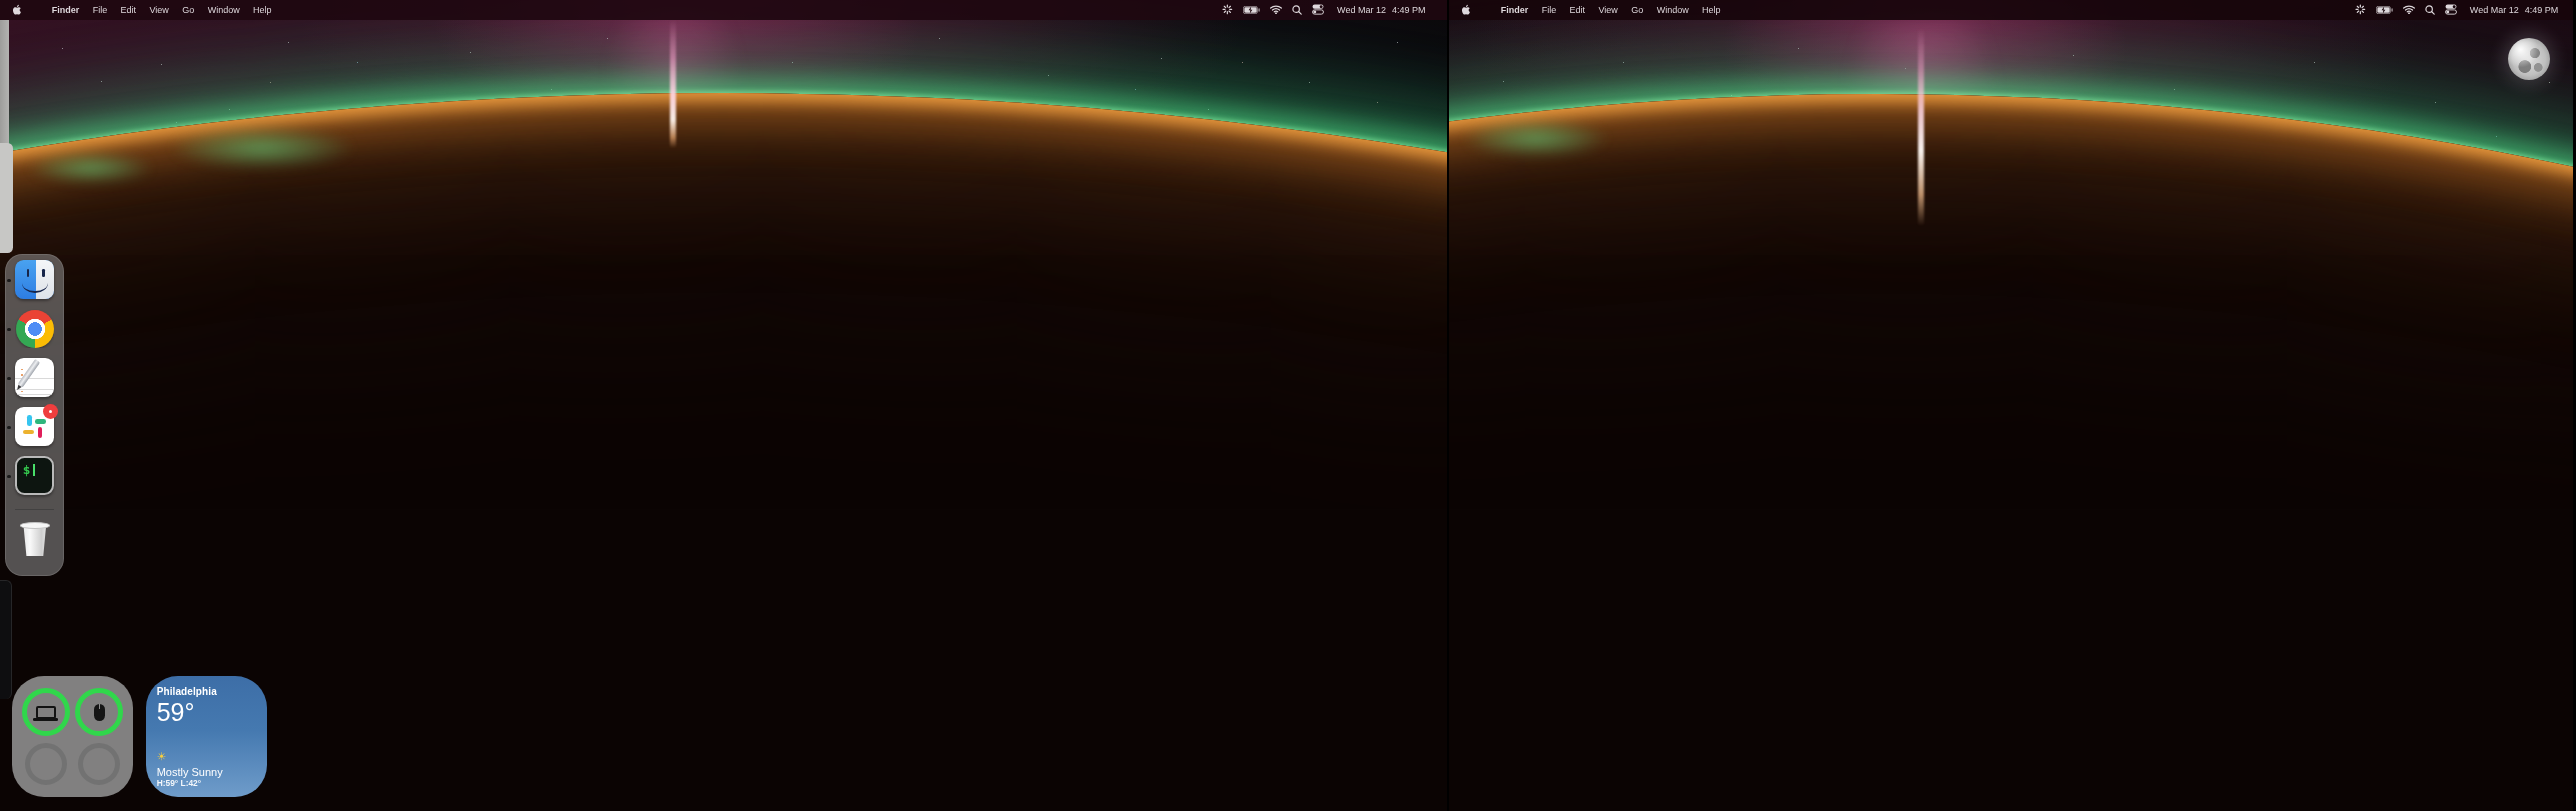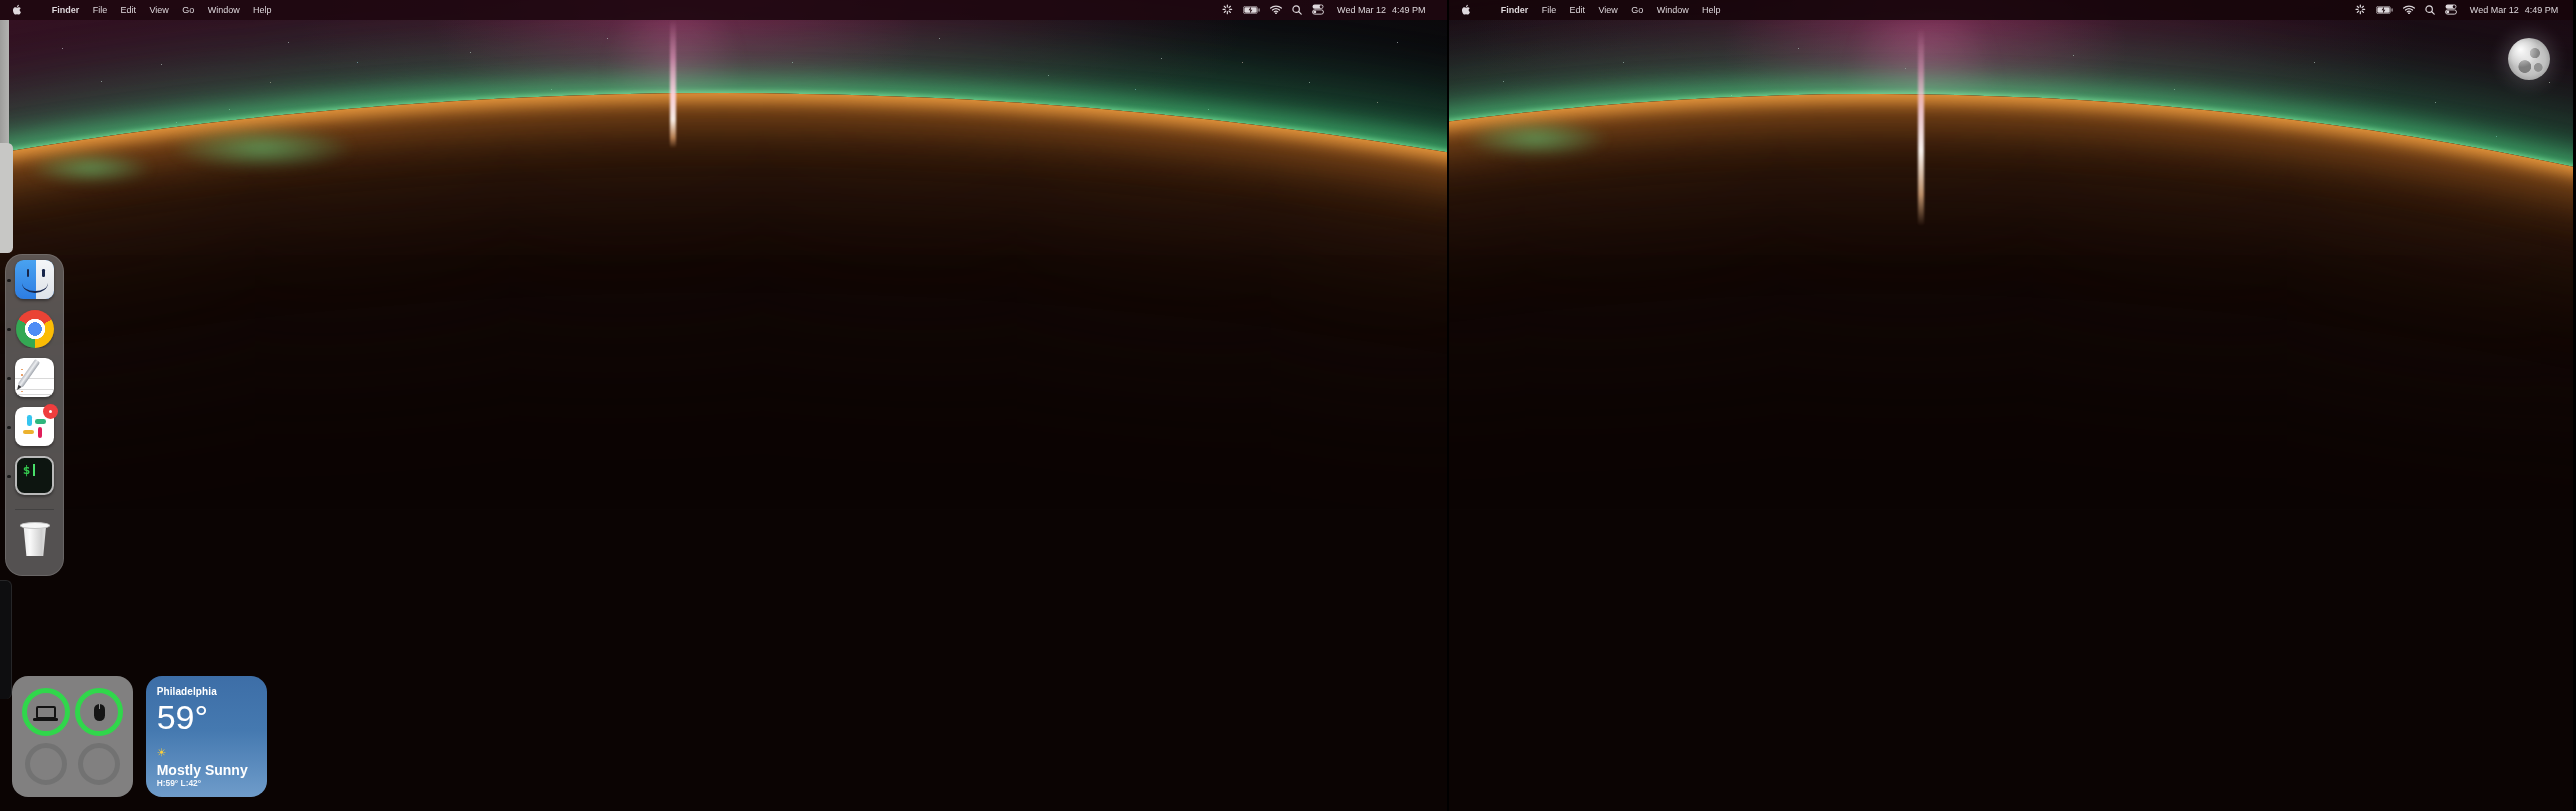--- a/index.html
+++ b/index.html
@@ -166,40 +166,40 @@
 
   .dock-sep { width:39px; height:0; border-top:1px solid rgba(60,60,60,.75); margin:4px 0 9.4px; }
   .trash-item { position:relative; width:39px; height:39px; }
   .trash-cup { position:absolute; left:6.7px; top:5.4px; width:25.5px; height:31px;
     background:linear-gradient(90deg,#e3e3e3,#fafafa 30%,#cfcfcf 75%,#e9e9e9);
     clip-path:polygon(6% 4%, 94% 4%, 83% 100%, 17% 100%); }
   .trash-rim { position:absolute; left:4.7px; top:2.7px; width:29.5px; height:6.7px; border-radius:50%;
     background:#f6f6f6; border:1px solid #c2c2c2; }
 
   
-  .widget { position:absolute; border-radius:16px; z-index:30; }
+  .widget { position:absolute; border-radius:32px; z-index:30; }
   .batt { left:12px; top:676px; width:121px; height:121px; background:rgba(142,142,142,.9);
     display:grid; grid-template-columns:1fr 1fr; place-items:center; padding:9.4px 6.7px; }
   .ring { width:48px; height:48px; border-radius:50%; display:flex; align-items:center; justify-content:center; }
   .ring.full  { border:5.4px solid #30d74b; }
   .ring.empty { border:5.4px solid rgba(112,112,112,.85); width:42px; height:42px; }
   .lap-top { width:20px; height:12.7px; border:2px solid #121212; border-radius:2px; position:relative; }
   .lap-top:after { content:""; position:absolute; left:-4.7px; bottom:-4px; width:25.5px; height:2.7px;
     background:#121212; border-radius:1.3px; }
   .mouse-glyph { width:11.4px; height:17.4px; background:#151515; border-radius:5.4px; position:relative; }
   .mouse-glyph:after { content:""; position:absolute; left:5px; top:0; width:1.3px; height:5.4px; background:#8e8e8e; }
 
   .weather { left:146px; top:676px; width:121px; height:121px; padding:10px 10.7px 8.7px;
     background:linear-gradient(180deg,#3d6ea7 0%,#4579b0 45%,#6f9cca 100%);
     color:#fff; display:flex; flex-direction:column; }
   .w-city { font-size:10px; font-weight:700; letter-spacing:0.1px; }
-  .w-temp { font-size:34px; font-weight:200; margin-top:1.3px; }
+  .w-temp { font-size:25px; font-weight:200; margin-top:1.3px; }
   .w-spacer { flex:1; }
   .w-sun { font-family:"DejaVu Sans", sans-serif; color:#f8ce3e; font-size:10.7px; line-height:10.7px; margin-bottom:2.7px; }
-  .w-cond { font-size:14px; font-weight:700; }
+  .w-cond { font-size:11px; font-weight:400; }
   .w-hl { font-size:8.4px; font-weight:700; color:rgba(255,255,255,.92); margin-top:0.7px; }
 </style>
 </head>
 <body>
 
 <div class="desktop">
 
   <div class="screen left">
     <div class="wall">
       <div class="sky"></div>

